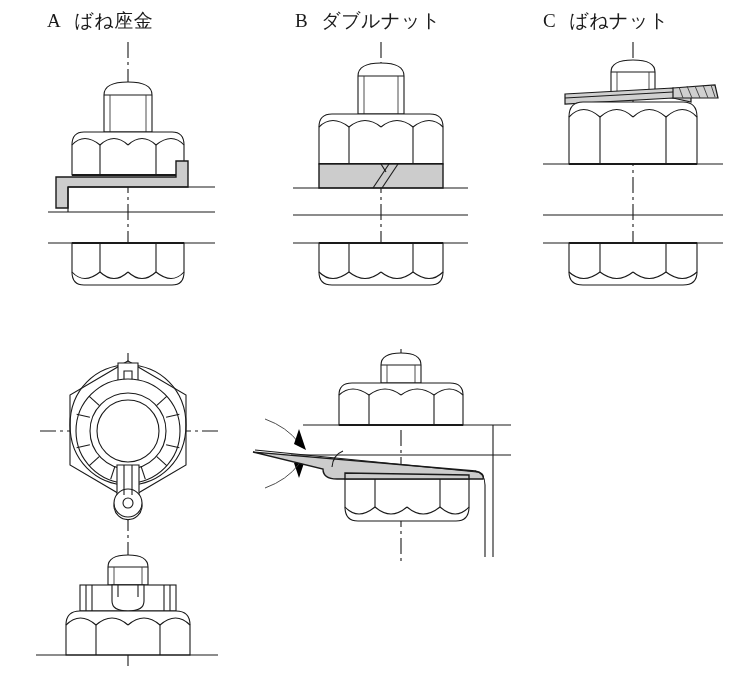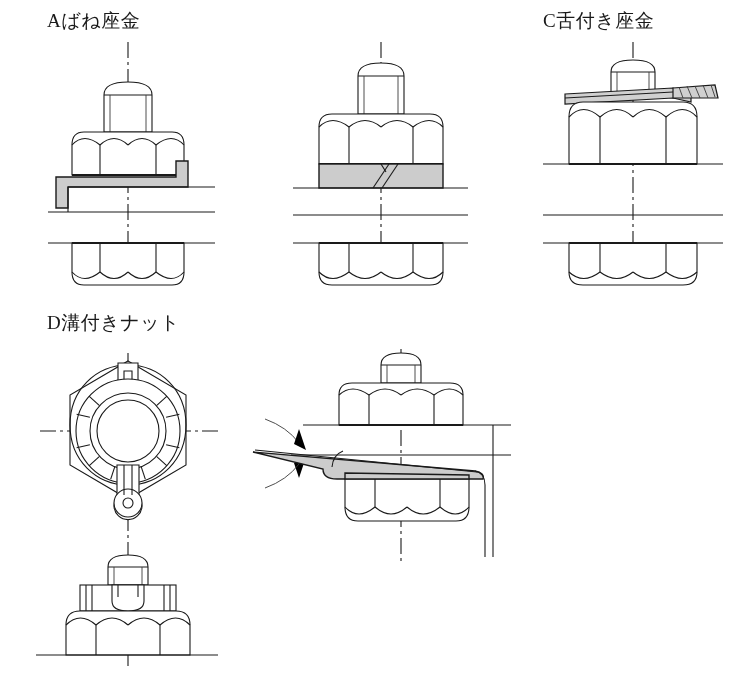--- a/index.html
+++ b/index.html
@@ -26,20 +26,21 @@
     font-size: 19px;
     color: #1a1a1a;
     white-space: nowrap;
     letter-spacing: 0.5px;
   }
   .cap-letter {
     font-family: "Liberation Serif", "DejaVu Serif", serif;
     font-size: 19px;
   }
   .cap-text {
+    margin-left: 13px;
     font-size: 19px;
   }
   svg.fig {
     position: absolute;
     overflow: visible;
   }
   .ln    { stroke: #1a1a1a; stroke-width: 1.1; fill: none; }
   .ln-th { stroke: #1a1a1a; stroke-width: 2.0; fill: none; }
   .ln-f  { stroke: #3a3a3a; stroke-width: 0.9; fill: none; }
   .center{ stroke: #1a1a1a; stroke-width: 1.1; fill: none;
@@ -96,20 +97,23 @@
       <path class="ln" d="M72,232 Q84,245 100,232"></path>
       <path class="ln" d="M100,232 Q114,245 128,232"></path>
       <path class="ln" d="M128,232 Q142,245 156,232"></path>
       <path class="ln" d="M156,232 Q172,245 184,232"></path>
       <line class="ln" x1="100" y1="203" x2="100" y2="232"></line>
       <line class="ln" x1="156" y1="203" x2="156" y2="232"></line>
       <line class="ln-th" x1="72" y1="203" x2="184" y2="203"></line>
     </g>
   </svg>
 
+  <div class="fig-caption" style="left:295px; top:8px;">
+    <span class="cap-letter">B</span><span class="cap-text">ダブルナット</span>
+  </div>
 
   <svg class="fig" style="left:253px; top:40px;" width="260" height="250" viewBox="0 0 260 250">
     <line class="center" x1="128" y1="2" x2="128" y2="240"></line>
 
     <g>
       <path class="metal" d="M105,36 Q105,23 128,23 Q151,23 151,36 L151,74 L105,74 Z"></path>
       <line class="ln" x1="105" y1="36" x2="151" y2="36"></line>
       <line class="ln-f" x1="111" y1="36" x2="111" y2="74"></line>
       <line class="ln-f" x1="145" y1="36" x2="145" y2="74"></line>
     </g>
@@ -144,21 +148,21 @@
       <path class="ln" d="M96,232 Q112,245 128,232"></path>
       <path class="ln" d="M128,232 Q144,245 160,232"></path>
       <path class="ln" d="M160,232 Q177,245 190,232"></path>
       <line class="ln" x1="96" y1="203" x2="96" y2="232"></line>
       <line class="ln" x1="160" y1="203" x2="160" y2="232"></line>
       <line class="ln-th" x1="66" y1="203" x2="190" y2="203"></line>
     </g>
   </svg>
 
   <div class="fig-caption" style="left:543px; top:8px;">
-    <span class="cap-letter">C</span><span class="cap-text">舌付き座金</span>
+    <span class="cap-letter">C</span><span class="cap-text">ばねナット</span>
   </div>
 
   <svg class="fig" style="left:505px; top:40px;" width="260" height="250" viewBox="0 0 260 250">
     <line class="center" x1="128" y1="2" x2="128" y2="240"></line>
 
     <g>
       <path class="metal" d="M106,32 Q106,20 128,20 Q150,20 150,32 L150,58 L106,58 Z"></path>
       <line class="ln" x1="106" y1="32" x2="150" y2="32"></line>
       <line class="ln-f" x1="112" y1="32" x2="112" y2="58"></line>
       <line class="ln-f" x1="144" y1="32" x2="144" y2="58"></line>
@@ -197,23 +201,20 @@
       <path class="ln" d="M64,232 Q78,245 95,232"></path>
       <path class="ln" d="M95,232 Q112,245 128,232"></path>
       <path class="ln" d="M128,232 Q144,245 161,232"></path>
       <path class="ln" d="M161,232 Q178,245 192,232"></path>
       <line class="ln" x1="95" y1="203" x2="95" y2="232"></line>
       <line class="ln" x1="161" y1="203" x2="161" y2="232"></line>
       <line class="ln-th" x1="64" y1="203" x2="192" y2="203"></line>
     </g>
   </svg>
 
-  <div class="fig-caption" style="left:47px; top:310px;">
-    <span class="cap-letter">D</span><span class="cap-text">溝付きナット</span>
-  </div>
 
   <svg class="fig" style="left:0px; top:345px;" width="270" height="330" viewBox="0 0 270 330">
 
     <line class="center" x1="128" y1="8" x2="128" y2="322"></line>
 
     <line class="center" x1="40" y1="86" x2="218" y2="86"></line>
 
     <g>
 
       <path class="metal" d="M128,16 L186,50 L186,120 L128,154 L70,120 L70,50 Z"></path>

